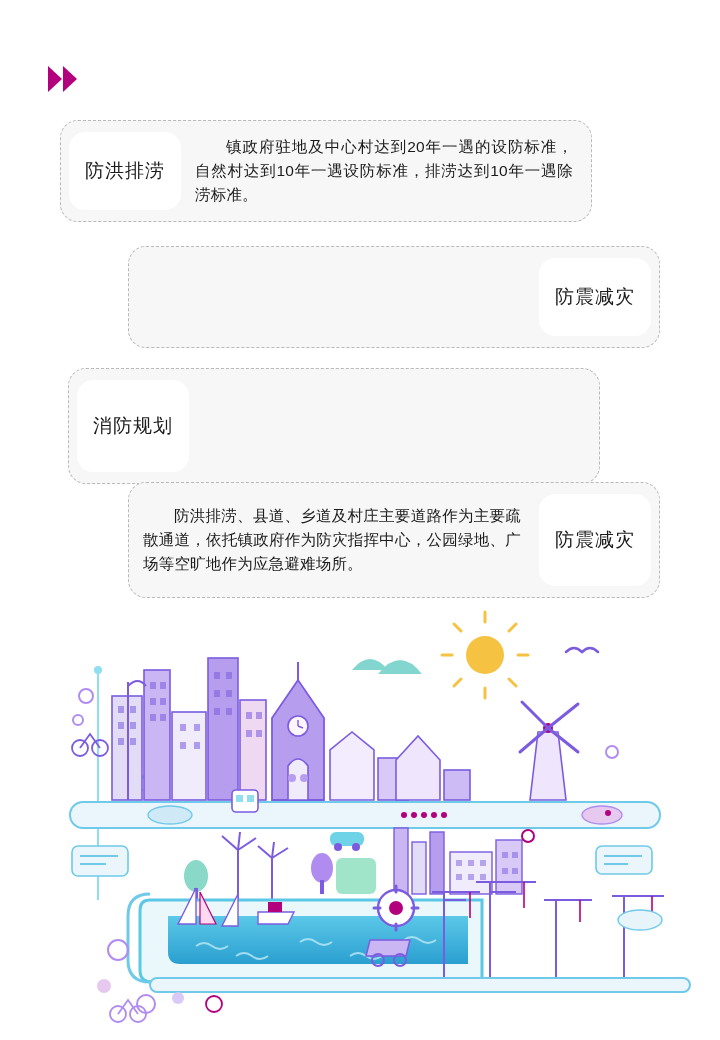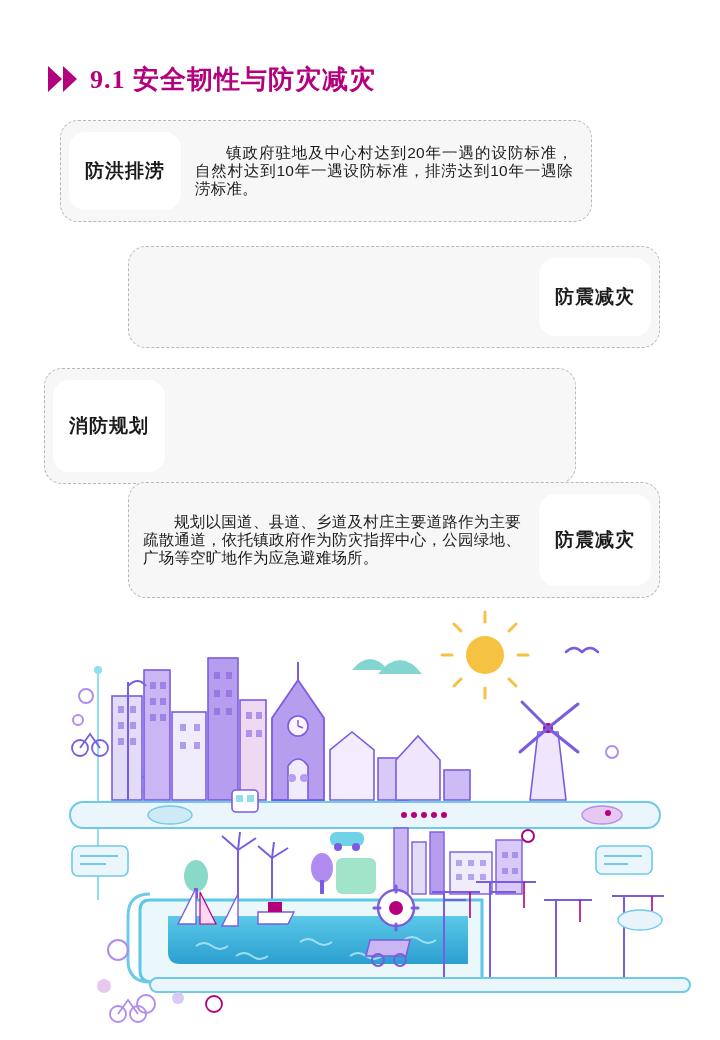--- a/index.html
+++ b/index.html
@@ -52,50 +52,50 @@
     align-items: stretch;
   }
   .card-label {
     flex: 0 0 auto;
     display: flex;
     align-items: center;
     justify-content: center;
     background: #ffffff;
     border-radius: 16px;
     font-size: 19px;
-    font-weight: bold;
+    font-weight: normal;
     color: #1b1b1b;
     letter-spacing: 1px;
     box-sizing: border-box;
     padding: 0 14px;
   }
   .card-body {
     flex: 1 1 auto;
     box-sizing: border-box;
     display: flex;
     align-items: center;
     padding: 10px 18px 10px 14px;
   }
   .card-text {
     font-size: 15.5px;
-    line-height: 18px;
+    line-height: 24px;
     color: #1b1b1b;
     text-align: justify;
     text-indent: 2em;
     letter-spacing: 0.2px;
   }
 
   
   #card-flood  { left: 60px;  top: 120px; width: 532px; height: 102px; }
   #card-flood .card-label { width: 112px; margin: 11px 0 11px 8px; }
 
   #card-quake  { left: 128px; top: 246px; width: 532px; height: 102px; flex-direction: row-reverse;}
   #card-quake .card-label { width: 112px; margin: 11px 8px 11px 0; }
 
-  #card-fire   { left: 44px;  top: 368px; width: 532px; height: 116px; }
+  #card-fire   { left: 68px;  top: 368px; width: 532px; height: 116px; }
   #card-fire .card-label { width: 112px; margin: 11px 0 11px 8px; }
 
   #card-civil  { left: 128px; top: 482px; width: 532px; height: 116px; flex-direction: row-reverse;}
   #card-civil .card-label { width: 112px; margin: 11px 8px 11px 0; }
 
   
   .illus {
     position: absolute;
     left: 0;
     top: 600px;
@@ -106,42 +106,41 @@
 </head>
 <body>
 
 <div class="heading">
   <span class="chev">
     <svg width="40" height="30" viewBox="0 0 40 30">
       <polygon points="0,2 14,15 0,28" fill="#b3007d"></polygon>
       <polygon points="15,2 29,15 15,28" fill="#b3007d"></polygon>
     </svg>
   </span>
-  <span class="heading-text">9.1 安全韧性与防灾减灾</span>
 </div>
 
 <div class="card" id="card-flood">
   <div class="card-label">防洪排涝</div>
   <div class="card-body">
     <div class="card-text">镇政府驻地及中心村达到20年一遇的设防标准，自然村达到10年一遇设防标准，排涝达到10年一遇除涝标准。</div>
   </div>
 </div>
 
 <div class="card" id="card-quake">
   <div class="card-label">防震减灾</div>
 </div>
 
 <div class="card" id="card-fire">
   <div class="card-label">消防规划</div>
 </div>
 
 <div class="card" id="card-civil">
   <div class="card-label">防震减灾</div>
   <div class="card-body">
-    <div class="card-text">规划以国道、县道、乡道及村庄主要道路作为主要疏散通道，依托镇政府作为防灾指挥中心，公园绿地、广场等空旷地作为应急避难场所。</div>
+    <div class="card-text">防洪排涝、县道、乡道及村庄主要道路作为主要疏散通道，依托镇政府作为防灾指挥中心，公园绿地、广场等空旷地作为应急避难场所。</div>
   </div>
 </div>
 
 <div class="illus">
 <svg width="720" height="440" viewBox="0 0 720 440" xmlns="http://www.w3.org/2000/svg">
   <defs>
     <linearGradient id="water" x1="0" y1="0" x2="0" y2="1">
       <stop offset="0%" stop-color="#5bc8e8"></stop>
       <stop offset="100%" stop-color="#2a9fd0"></stop>
     </linearGradient>

